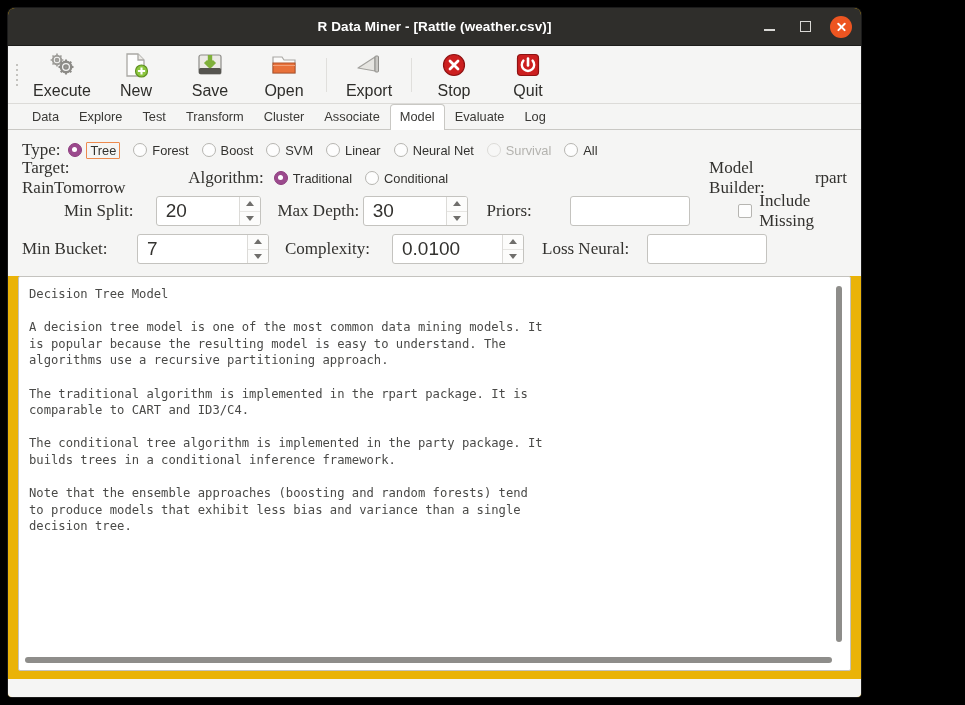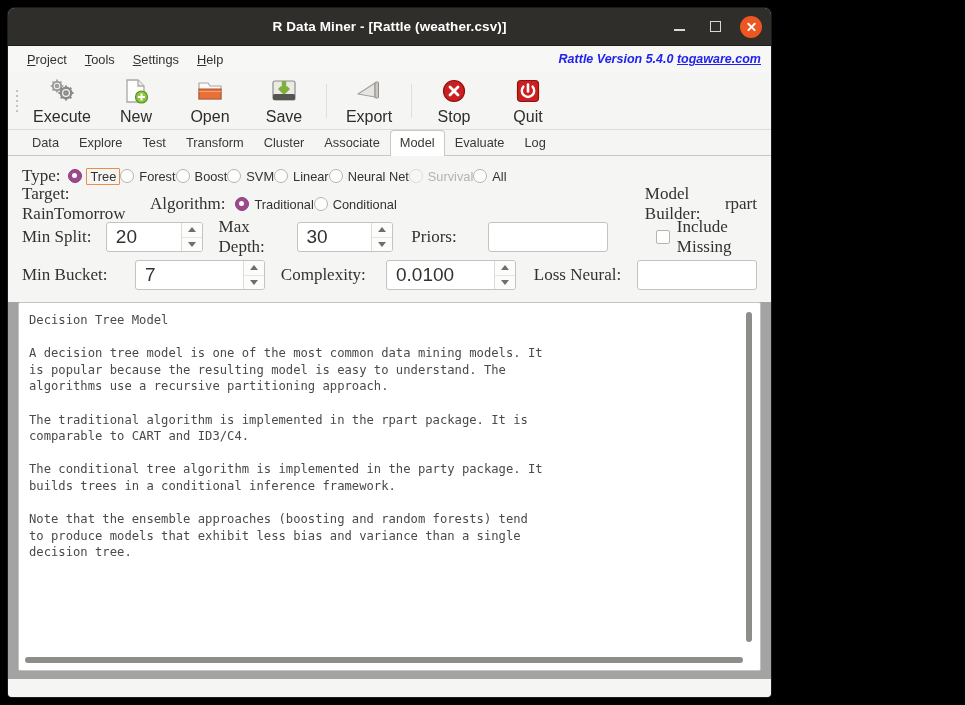--- a/index.html
+++ b/index.html
@@ -7,22 +7,22 @@
     margin: 0; padding: 0;
     width: 965px; height: 705px;
     background: #000;
     font-family: "Liberation Sans", sans-serif;
     overflow: hidden;
   }
 
   #window {
     position: absolute;
     left: 8px; top: 8px;
-    width: 763px; height: 689px;
-    background: #a3a3a3;
+    width: 853px; height: 689px;
+    background: #eab308;
     border-radius: 7px 7px 4px 4px;
     overflow: hidden;
     display: flex;
     flex-direction: column;
     box-shadow: 0 0 0 1px #1b1b1b;
   }
 
   
   #titlebar {
     height: 38px;
@@ -188,21 +188,21 @@
   }
   .radio.checked::after {
     content:"";
     position: absolute;
     left: 3px; top: 3px;
     width: 5px; height: 5px;
     border-radius: 50%;
     background: #ffffff;
   }
   .radio.disabled { border-color: #dcdbd8; background: #f7f7f6; }
-  .rlabel { margin-left: 5px; }
+  .rlabel { margin-left: 5px; margin-right: 13px; }
   .rlabel.disabled { color: #b4b3af; }
   .rlabel.focus {
     border: 1px solid #ed8a4e;
     padding: 0px 3px;
     margin-left: 4px;
     border-radius: 1px;
   }
 
   .checkbox {
     width: 14px; height: 14px;
@@ -328,27 +328,20 @@
       <div class="win-btn">
           <span class="min-glyph"></span>
         </div>
       <div class="win-btn">
           <span class="max-glyph"></span>
         </div>
       <div class="close-btn"></div>
     </div>
   </div>
 
-  <div id="menubar">
-    <div class="menu-item"><span class="mn">P</span><span>roject</span></div>
-    <div class="menu-item"><span class="mn">T</span><span>ools</span></div>
-    <div class="menu-item"><span class="mn">S</span><span>ettings</span></div>
-    <div class="menu-item"><span class="mn">H</span><span>elp</span></div>
-    <div id="version-note"><span>Rattle Version 5.4.0 </span><span class="url">togaware.com</span></div>
-  </div>
 
   <div id="toolbar">
     <div class="grip">
         <i></i>
         <i></i>
         <i></i>
         <i></i>
         <i></i>
       </div>
 
@@ -381,38 +374,38 @@
           <path d="M15 3v6h6" fill="#eceae6" stroke="#a9a8a4" stroke-width="1.3"></path>
           <circle cx="18.5" cy="20" r="6" fill="#8cc63f" stroke="#5f9120" stroke-width="1.2"></circle>
           <path d="M18.5 16.4v7.2M14.9 20h7.2" stroke="#fff" stroke-width="2.1"></path>
         </svg>
       </div>
       <div class="tb-label">New</div>
     </div>
 
     <div class="tb-item">
       <div class="tb-icon">
+        <svg width="28" height="28" viewBox="0 0 28 28">
+          <rect x="3" y="4" width="22" height="19" rx="2" fill="#eceae6" stroke="#8d8c88" stroke-width="1.2"></rect>
+          <rect x="3" y="17" width="22" height="6" rx="1.5" fill="#55544f"></rect>
+          <path d="M14 4v8M9.5 10.5L14 15l4.5-4.5" stroke="#7fb03a" stroke-width="4.4" fill="none" stroke-linejoin="round"></path>
+        </svg>
+      </div>
+      <div class="tb-label">Save</div>
+    </div>
+
+    <div class="tb-item">
+      <div class="tb-icon">
         <svg width="28" height="26" viewBox="0 0 28 26">
           <path d="M3 5h9l2 3h11v13H3z" fill="#fbfbfa" stroke="#a9a8a4" stroke-width="1.2"></path>
           <path d="M3 11h22v10H3z" fill="#e8713a" stroke="#b4542a" stroke-width="1.1"></path>
           <path d="M3 13.5h22" stroke="#f2a078" stroke-width="1"></path>
         </svg>
       </div>
       <div class="tb-label">Open</div>
-    </div>
-
-    <div class="tb-item">
-      <div class="tb-icon">
-        <svg width="28" height="28" viewBox="0 0 28 28">
-          <rect x="3" y="4" width="22" height="19" rx="2" fill="#eceae6" stroke="#8d8c88" stroke-width="1.2"></rect>
-          <rect x="3" y="17" width="22" height="6" rx="1.5" fill="#55544f"></rect>
-          <path d="M14 4v8M9.5 10.5L14 15l4.5-4.5" stroke="#7fb03a" stroke-width="4.4" fill="none" stroke-linejoin="round"></path>
-        </svg>
-      </div>
-      <div class="tb-label">Save</div>
     </div>
 
     <div class="tb-sep"></div>
 
     <div class="tb-item">
       <div class="tb-icon">
         <svg width="30" height="26" viewBox="0 0 30 26">
           <path d="M4 16 L21 5 L21 19 Z" fill="#e6e5e1" stroke="#a3a29e" stroke-width="1.2" stroke-linejoin="round"></path>
           <rect x="21" y="4" width="3.5" height="16" rx="1" fill="#c9c8c4" stroke="#8f8e8a" stroke-width="1"></rect>
         </svg>
@@ -494,21 +487,21 @@
       <span class="rlabel">Traditional</span>
 
       <span class="radio"></span>
       <span class="rlabel">Conditional</span>
 
       <span style="margin-left:248px;" class="lbl">Model Builder:</span>
       <span style="margin-left:9px;" class="lbl">rpart</span>
     </div>
 
     <div class="opt-row tall">
-      <span class="lbl" style="width:115px;">Min Split:</span>
+      <span class="lbl" style="width:115px;margin-left:42px;">Min Split:</span>
       <span class="spin">
         <input type="text" value="20" style="">
         <span class="spin-btns">
           <div>
               <span class="arw up"></span>
             </div>
           <div>
               <span class="arw dn"></span>
             </div>
         </span>

